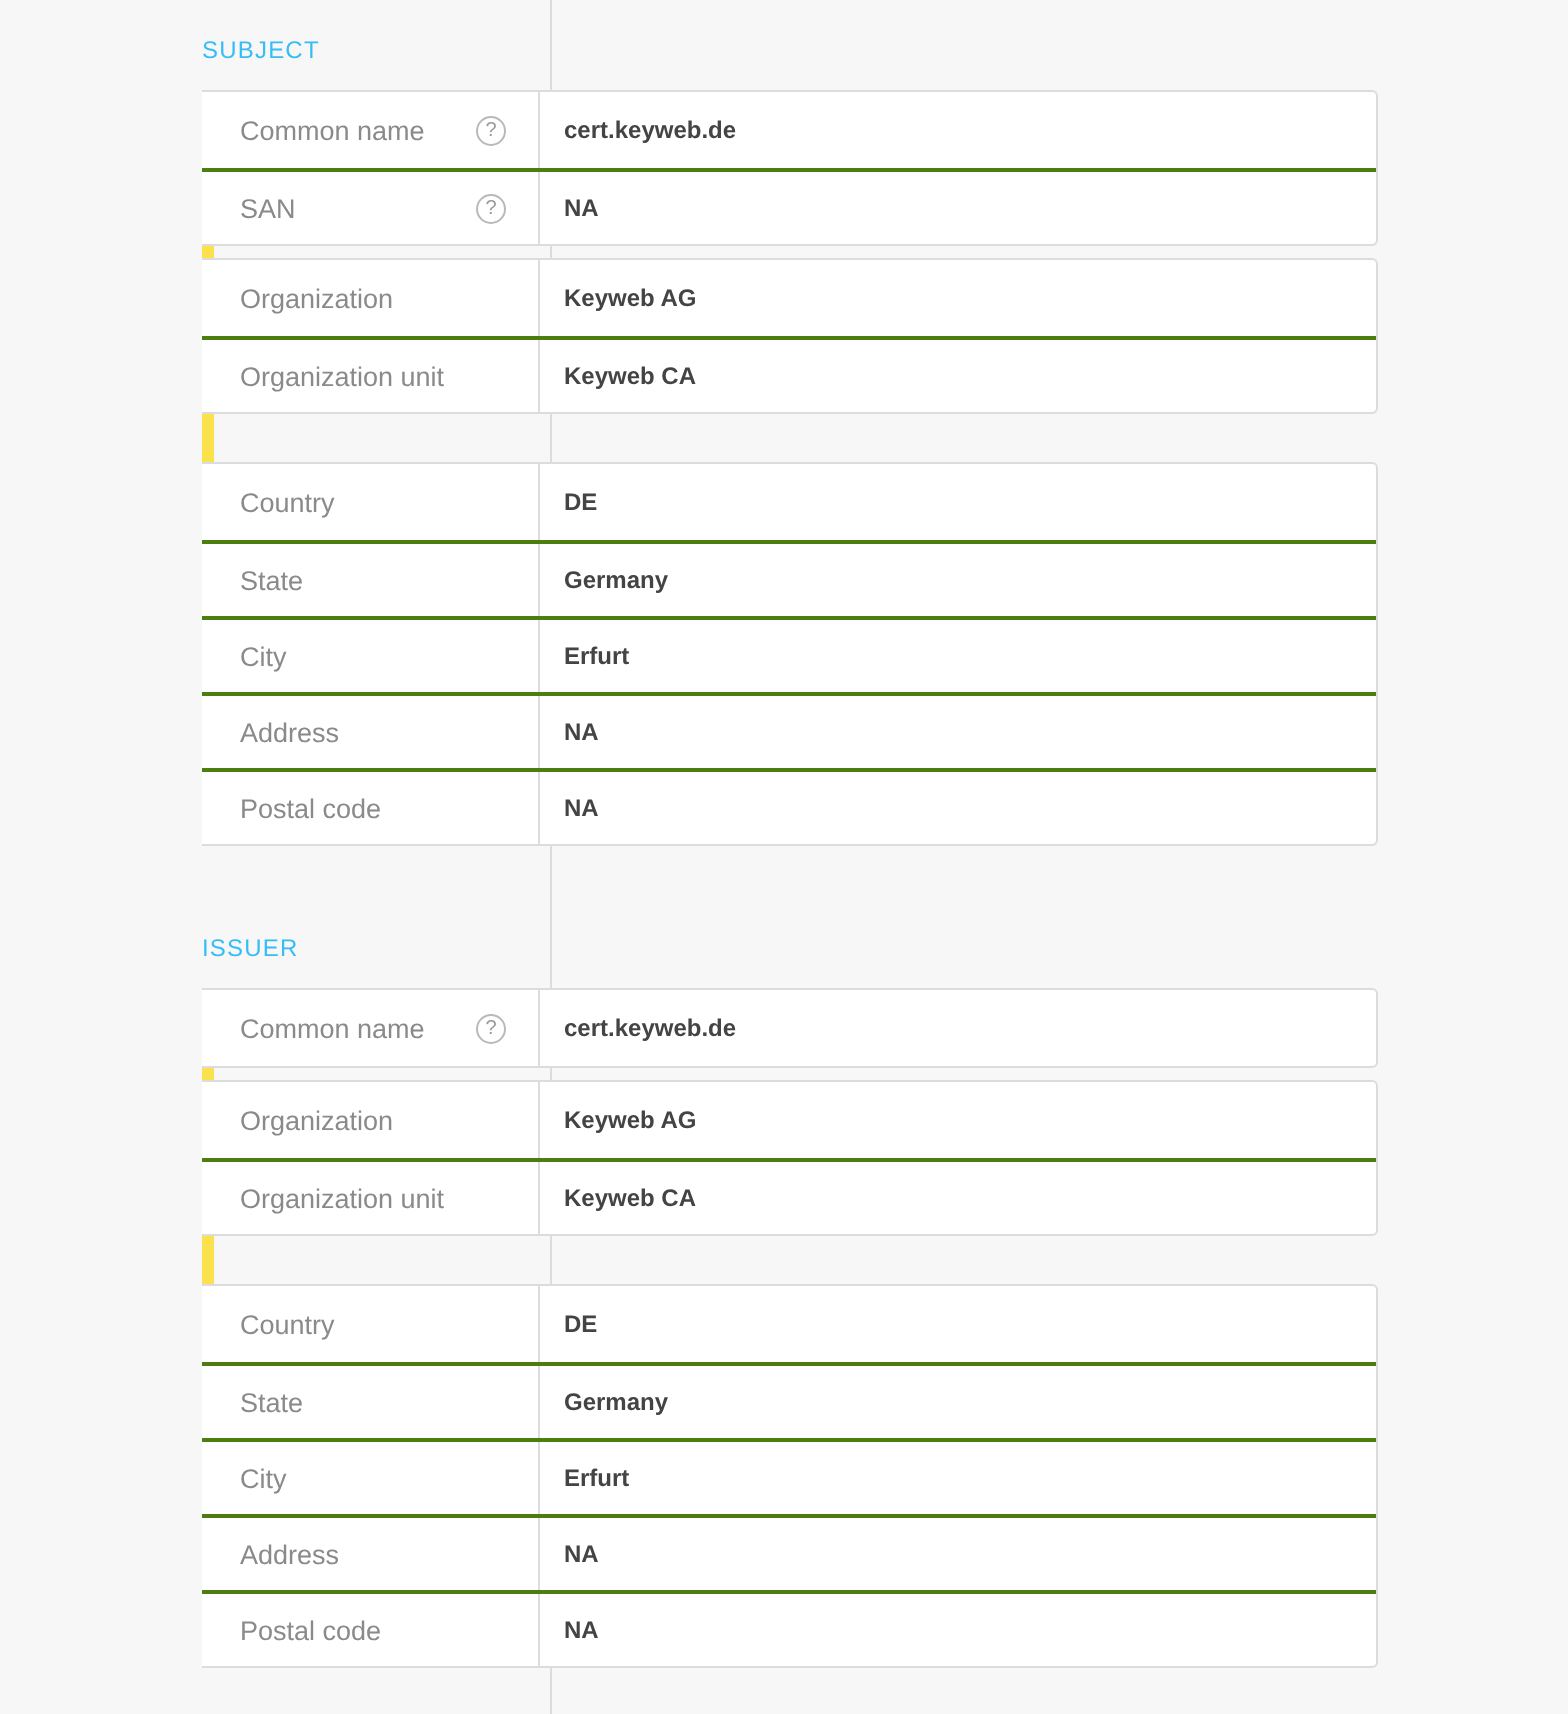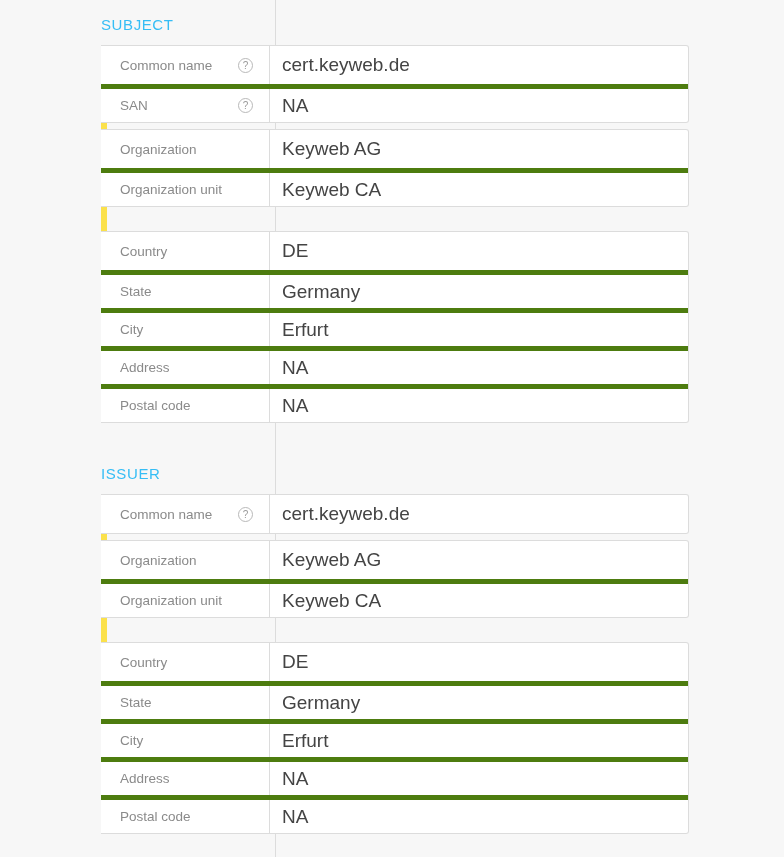--- a/index.html
+++ b/index.html
@@ -36,21 +36,21 @@
     left: 0;
     width: 784px;
   }
   .section--subject { top: 0; }
   .section--issuer  { top: 449px; }
 
   .section-title {
     position: absolute;
     left: 101px;
     top: 17px;
-    font-size: 15px;
+    font-size: 12px;
     letter-spacing: 0.6px;
     color: #35bdf5;
     font-weight: 400;
     line-height: 16px;
     white-space: nowrap;
   }
 
   .groups {
     position: absolute;
     left: 101px;
@@ -75,21 +75,21 @@
     border-radius: 0 3px 3px 0;
     box-sizing: border-box;
   }
   .group:last-child { margin-bottom: 0; margin-top: 24px; }
 
   .row {
     position: relative;
     display: flex;
     align-items: center;
     height: 38px;
-    border-top: 5px solid #4d7c0f;
+    border-top: 2px solid #4d7c0f;
     box-sizing: border-box;
   }
   .row:first-child { border-top: none; }
 
   .row-label {
     flex: 0 0 168px;
     width: 168px;
     box-sizing: border-box;
     padding-left: 19px;
     padding-right: 8px;
@@ -117,29 +117,30 @@
     box-sizing: border-box;
     cursor: pointer;
     user-select: none;
   }
   .help-icon.is-hidden { visibility: hidden; }
 
   .row-value {
     flex: 1 1 auto;
     box-sizing: border-box;
     padding-left: 12px;
-    font-size: 19px;
+    font-size: 12px;
     color: #444444;
     white-space: nowrap;
     overflow: hidden;
     text-overflow: ellipsis;
     border-left: 1px solid #dcdcdc;
     height: 100%;
     display: flex;
     align-items: center;
+    font-weight: bold;
   }
 </style>
 </head>
 <body>
 
 <div class="page">
 
   <div class="col-divider"></div>
 
   <div class="section section--subject">

